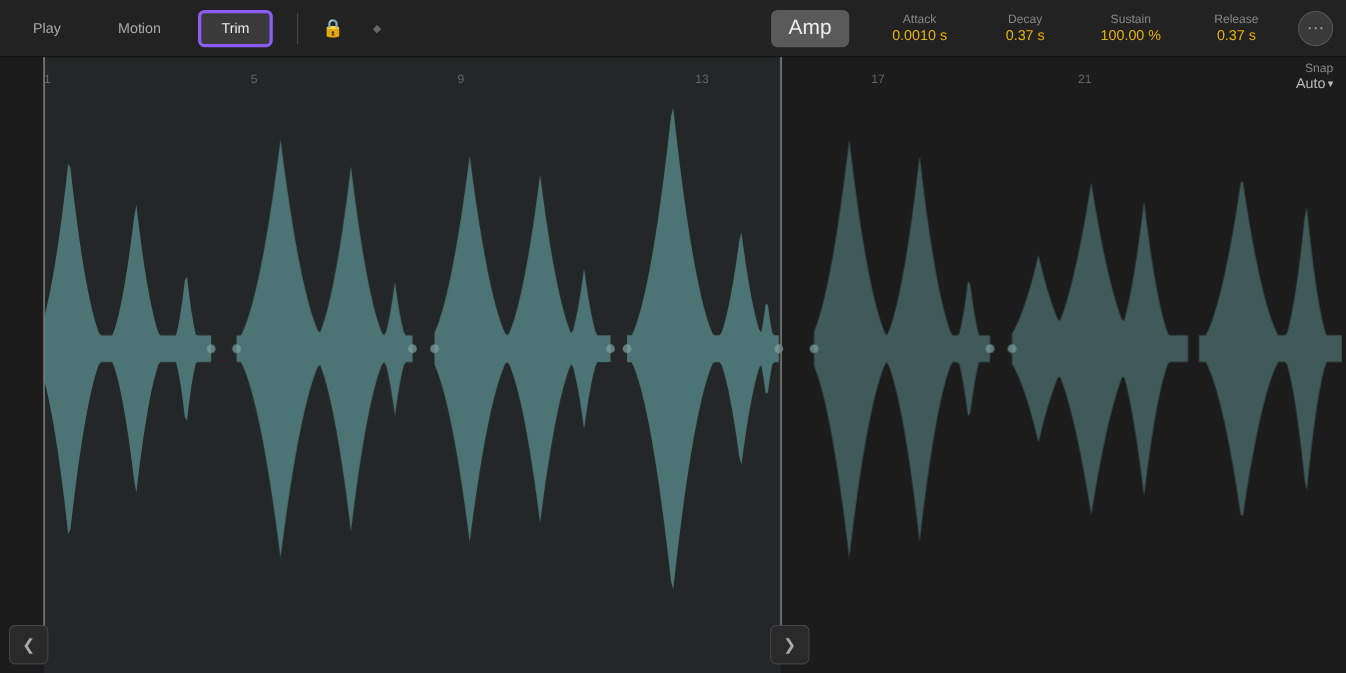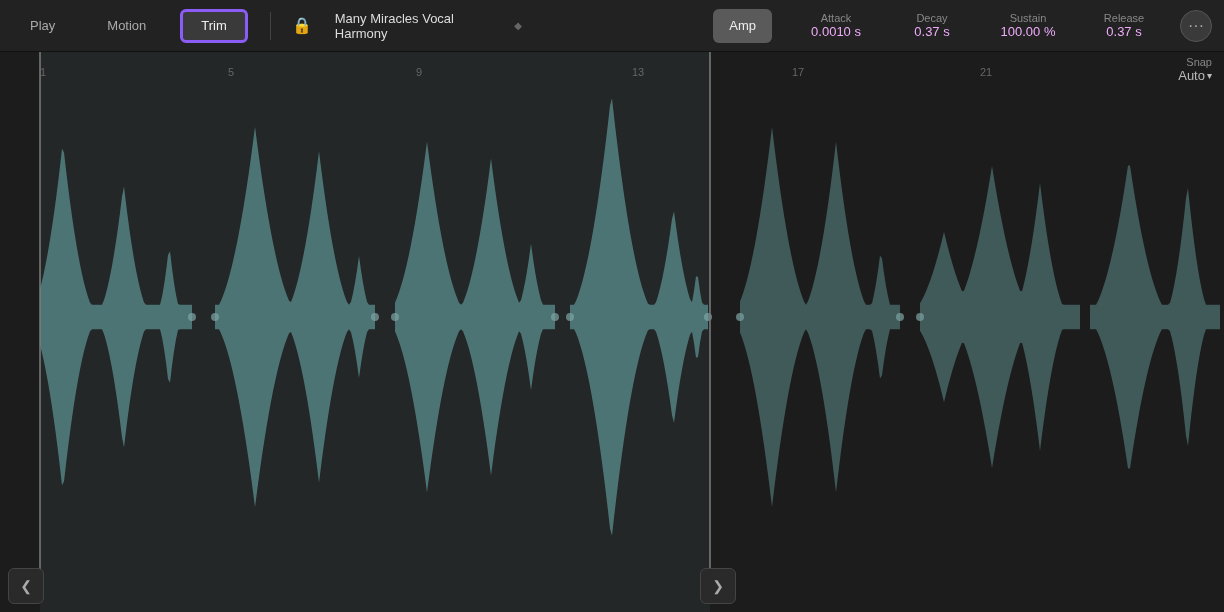--- a/index.html
+++ b/index.html
@@ -61,21 +61,21 @@
     .diamond-icon {
       color: #666;
       font-size: 10px;
       margin-left: 4px;
     }
 
     .amp-btn {
       background: #5a5a5a;
       border: none;
       color: #eee;
-      font-size: 13px;
+      font-size: 19px;
       font-weight: 500;
       padding: 5px 16px;
       border-radius: 6px;
       cursor: pointer;
       height: 34px;
       margin-right: 8px;
     }
 
     .param-group {
       display: flex;
@@ -84,21 +84,21 @@
       margin: 0 10px;
       min-width: 60px;
       justify-content: center;
     }
     .param-label {
       font-size: 11px;
       color: #888;
     }
     .param-value {
       font-size: 13px;
-      color: #f0abfc;
+      color: #eab308;
       font-weight: 500;
     }
 
     .more-btn {
       background: #3a3a3a;
       border: 1px solid #555;
       color: #aaa;
       font-size: 16px;
       width: 32px;
       height: 32px;
@@ -188,21 +188,20 @@
 <body>
 
 <div id="toolbar">
   <button class="tab-btn">Play</button>
   <button class="tab-btn">Motion</button>
   <button class="tab-btn active">Trim</button>
 
   <div class="divider-v"></div>
 
   <span class="lock-icon">🔒</span>
-  <span class="track-name">Many Miracles Vocal Harmony</span>
   <span class="diamond-icon">◆</span>
 
   <div style="flex:1"></div>
 
   <button class="amp-btn">Amp</button>
 
   <div class="param-group">
     <span class="param-label">Attack</span>
     <span class="param-value">0.0010 s</span>
   </div>

